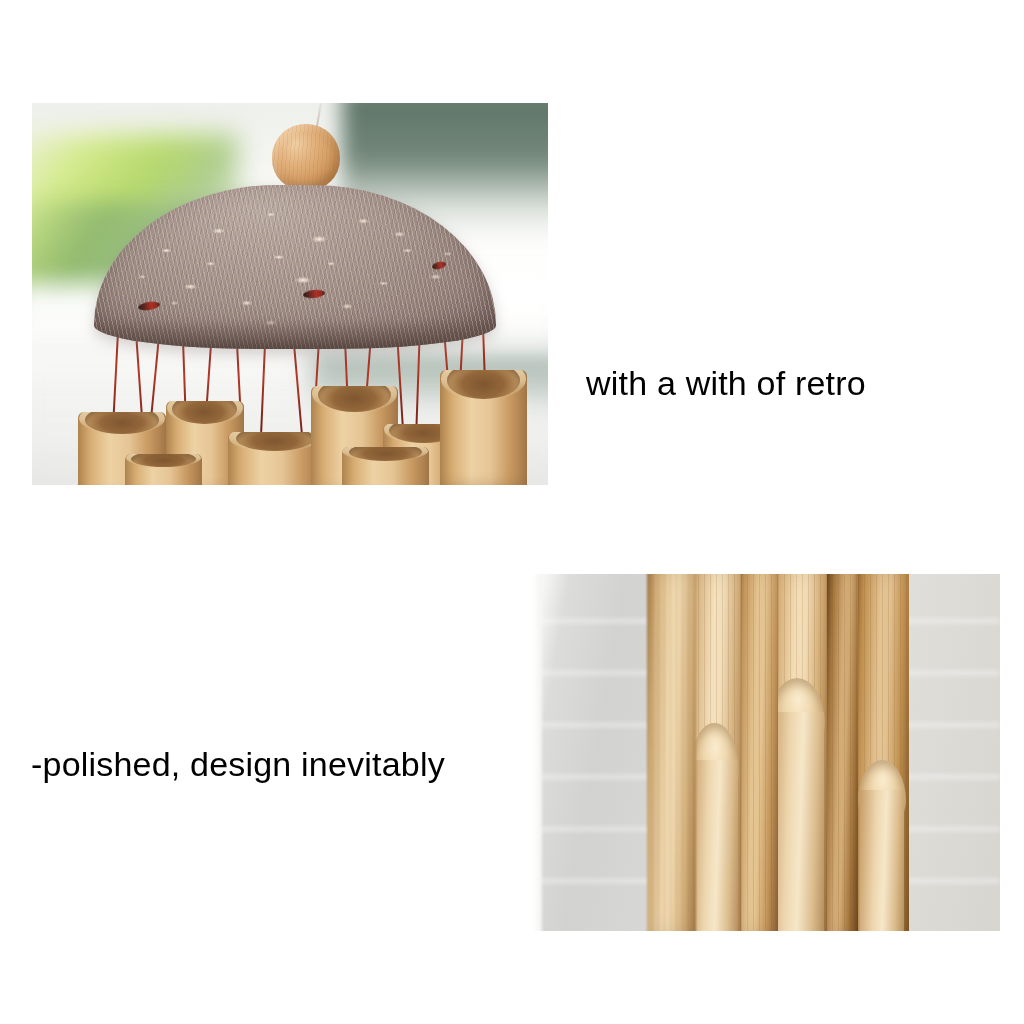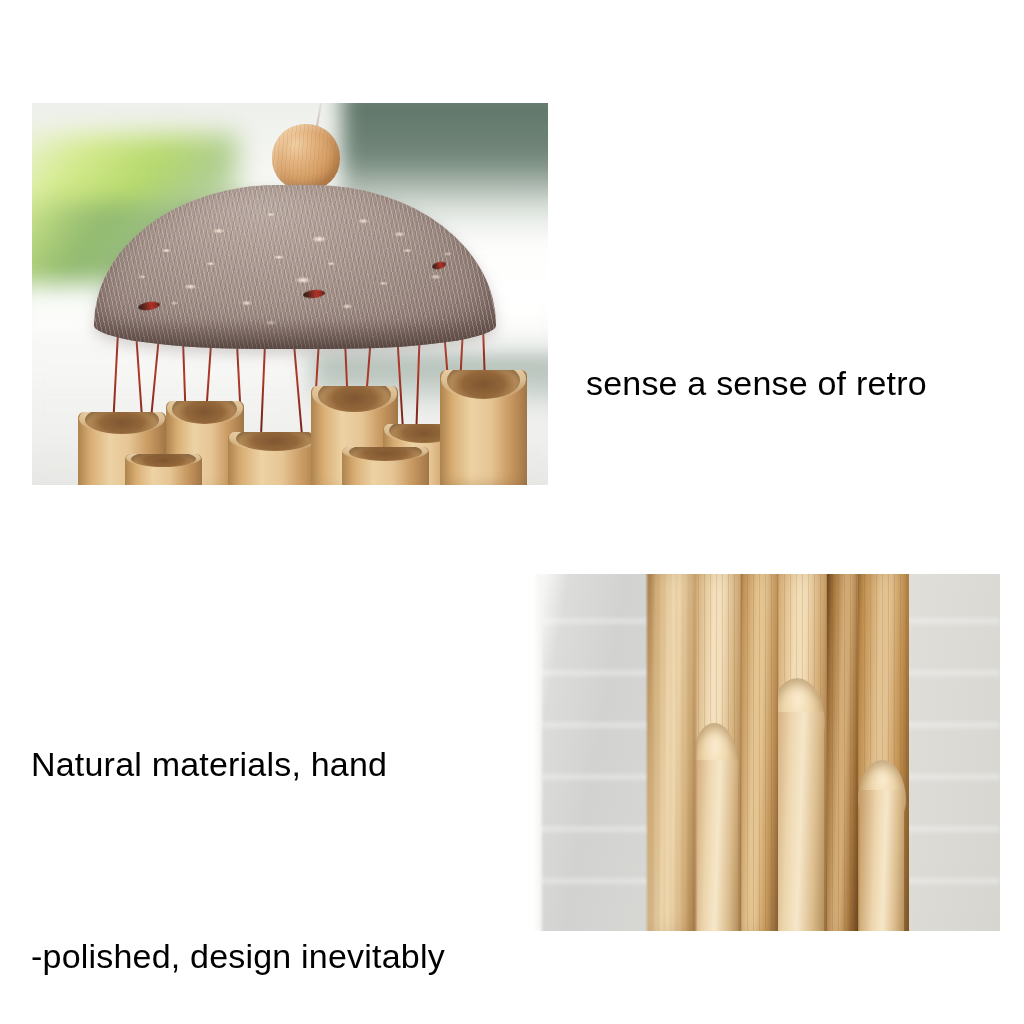--- a/index.html
+++ b/index.html
@@ -498,25 +498,24 @@
         <div class="p1-dome-rim"></div>
         <div class="eyelet e1"></div>
         <div class="eyelet e2"></div>
         <div class="eyelet e3"></div>
       </div>
 
     </div>
   </div>
 
   <div class="text-right">
-    <span class="text-line">sense a sense of retro</span>
+    <span class="text-line">with a with of retro</span>
   </div>
 
   <div class="text-left">
-    <span class="text-line">Natural materials, hand</span>
     <span class="text-line">-polished, design inevitably</span>
     
     
     
   </div>
 
   <div class="panel-bottom">
     <div class="photo">
       <div class="p2-bg"></div>
       <div class="p2-brick"></div>

